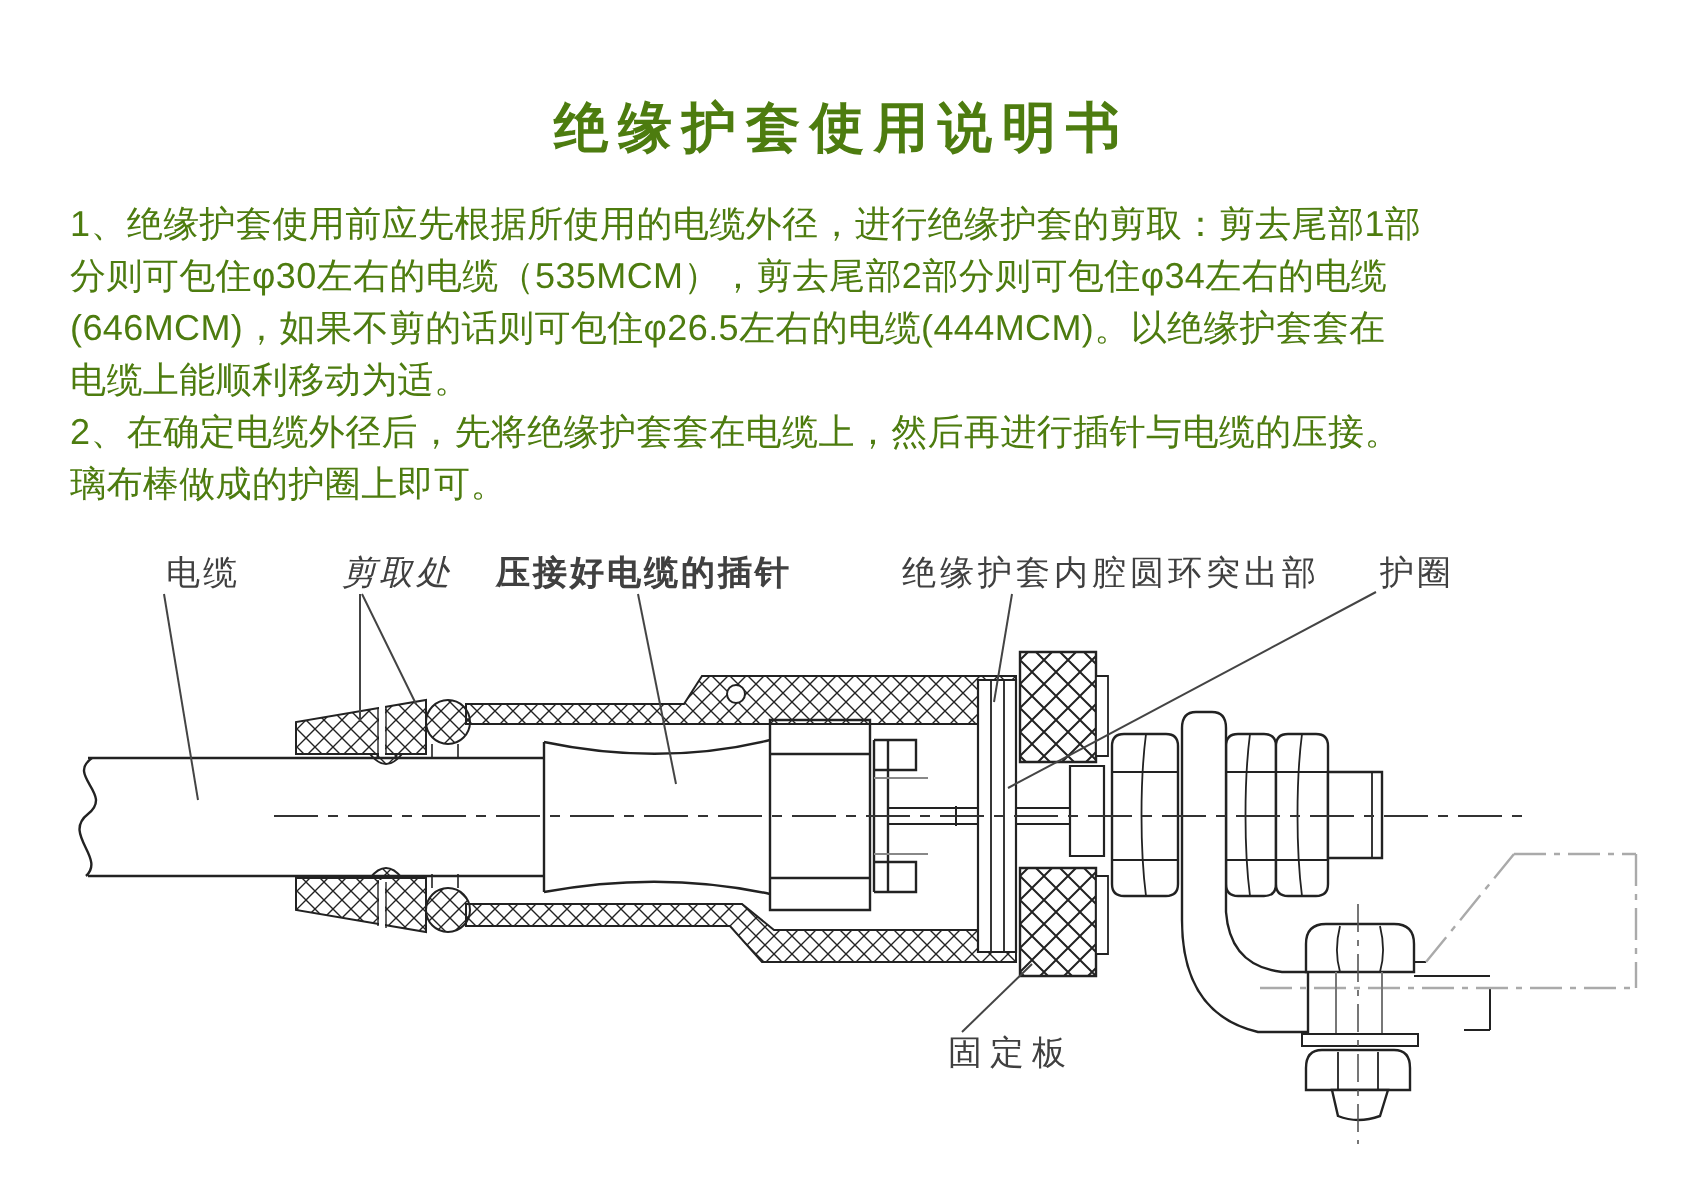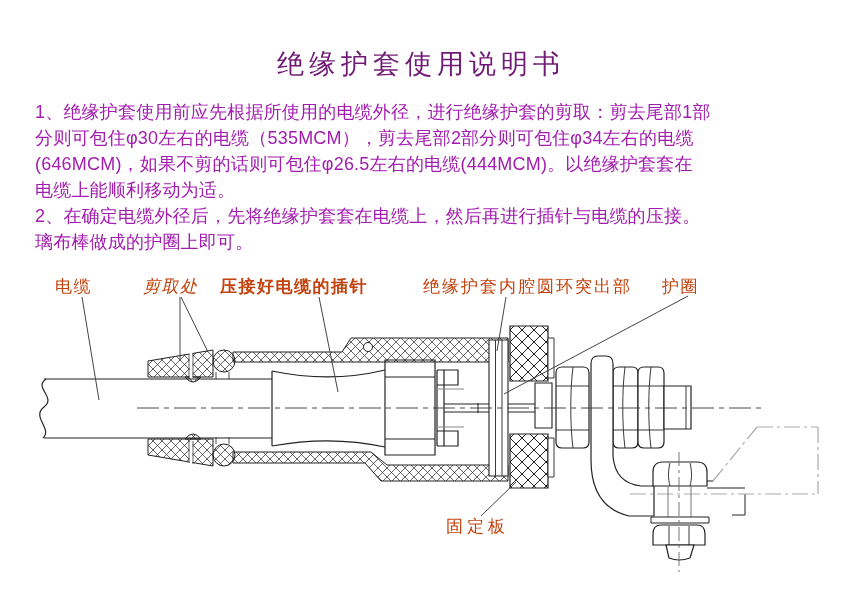--- a/index.html
+++ b/index.html
@@ -7,35 +7,35 @@
     width:842px;height:596px;position:relative;background:#ffffff;overflow:hidden;
     font-family:"Liberation Sans","DejaVu Sans",sans-serif;
   }
   .title{
     position:absolute;left:0;top:46px;width:842px;text-align:center;
     font-family:"Liberation Serif","DejaVu Serif",serif;
     font-size:27px;letter-spacing:5px;font-weight:500;
   }
   .body-text{
     position:absolute;left:35px;top:99px;width:790px;
-    font-size:18px;color:#a21caf;
+    font-size:18px;color:#4d7c0f;
   }
   .body-text .line{height:26px;line-height:26px;white-space:nowrap;letter-spacing:0.2px;}
   .diagram-svg{position:absolute;left:0;top:0;width:842px;height:596px;}
   .dlabel{
     position:absolute;font-family:"Liberation Serif","DejaVu Serif",serif;
-    font-size:17px;color:#c2410c;letter-spacing:1.5px;white-space:nowrap;
+    font-size:17px;color:#404040;letter-spacing:1.5px;white-space:nowrap;margin-left:28px;
   }
   .ls2{letter-spacing:2px;}
   .ls4{letter-spacing:4px;}
 </style>
 </head>
 <body>
 
-<div class="title" style="color: #701a75;">绝缘护套使用说明书</div>
+<div class="title" style="color: #4d7c0f; font-weight: bold;">绝缘护套使用说明书</div>
 
 <div class="body-text">
   <div class="line">1、绝缘护套使用前应先根据所使用的电缆外径，进行绝缘护套的剪取：剪去尾部1部</div>
   <div class="line">分则可包住φ30左右的电缆（535MCM），剪去尾部2部分则可包住φ34左右的电缆</div>
   <div class="line">(646MCM)，如果不剪的话则可包住φ26.5左右的电缆(444MCM)。以绝缘护套套在</div>
   <div class="line">电缆上能顺利移动为适。</div>
   <div class="line">2、在确定电缆外径后，先将绝缘护套套在电缆上，然后再进行插针与电缆的压接。</div>
   <div class="line">璃布棒做成的护圈上即可。</div>
 </div>
 

